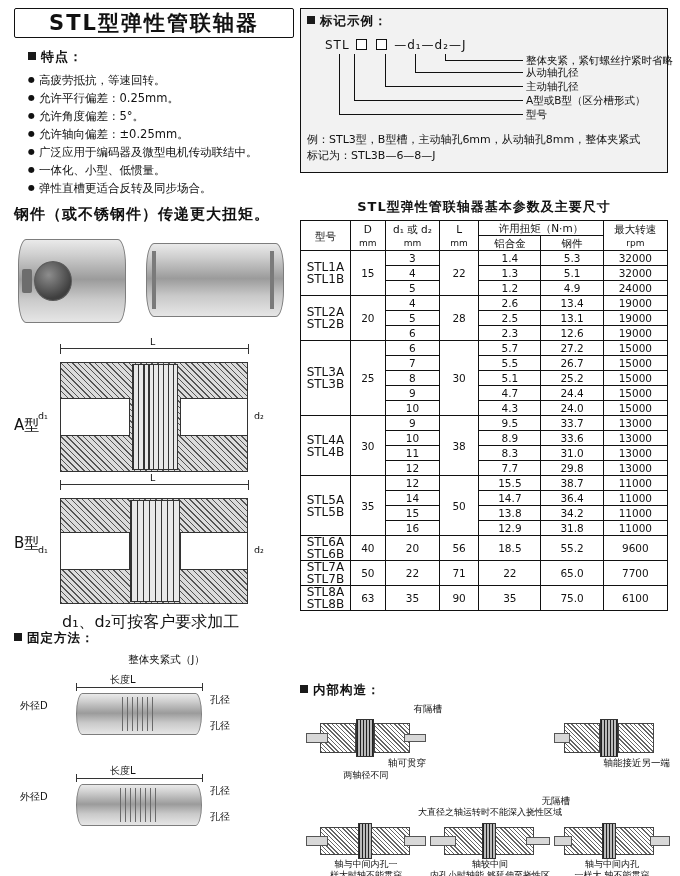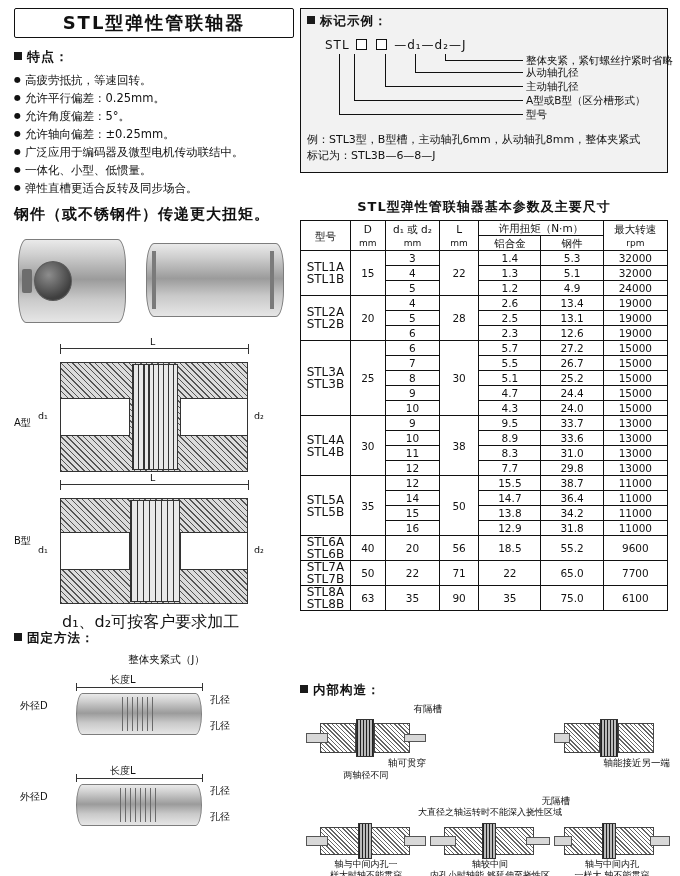--- a/index.html
+++ b/index.html
@@ -36,29 +36,29 @@
     letter-spacing: 1px;
   }
   
   #main-title {
     position: absolute;
     left: 14px; top: 8px;
     width: 280px; height: 30px;
     border: 1.5px solid #111;
     border-radius: 2px;
     display: flex; align-items: center; justify-content: center;
-    font-size: 18px;
+    font-size: 21px;
     font-weight: bold;
     letter-spacing: 2px;
     background: #fff;
   }
   
   #features {
     position: absolute;
-    left: 14px; top: 48px;
+    left: 28px; top: 48px;
     width: 290px;
   }
   #features .sect-title { margin-bottom: 5px; }
   #features ul {
     list-style: none;
     margin: 0; padding: 0;
   }
   #features li {
     font-size: 11.5px;
     line-height: 17px;
@@ -149,21 +149,21 @@
     border: 1px solid #5a5a5a;
   }
   
   #sections {
     position: absolute;
     left: 14px; top: 338px;
     width: 280px; height: 240px;
   }
   .sec-label {
     position: absolute;
-    font-size: 10px;
+    font-size: 15px;
   }
   .hatch {
     background-image: repeating-linear-gradient(45deg,#555 0 1px,transparent 1px 4px);
     border: 1px solid #333;
   }
   .dimline {
     position: absolute;
     border-top: 1px solid #333;
   }
   .vdim { position: absolute; border-left: 1px solid #333; }

